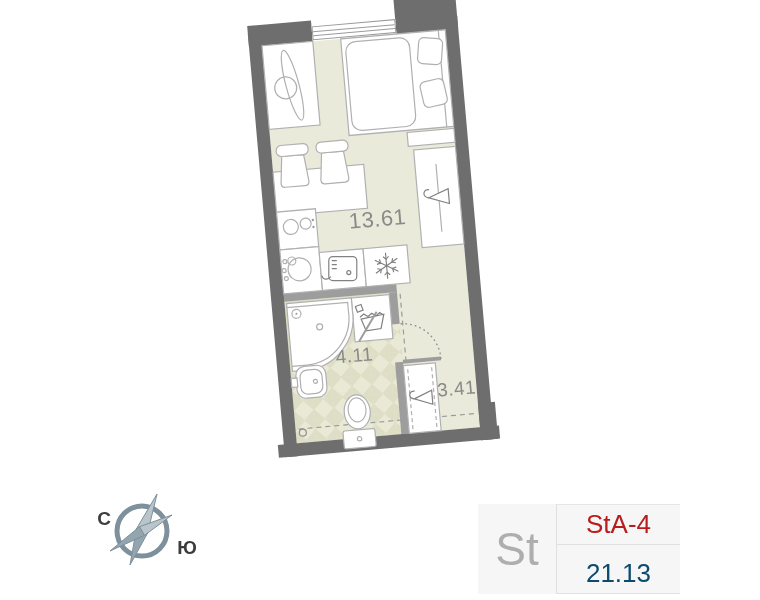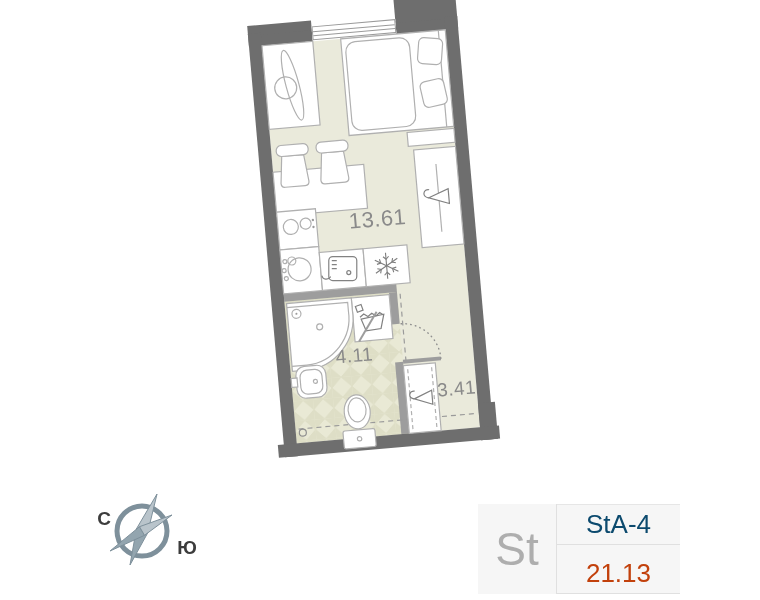--- a/index.html
+++ b/index.html
@@ -41,24 +41,24 @@
     position:absolute;left:478px;top:504px;width:202px;height:90px;
     background:#f6f6f6;display:flex;
   }
   .card-left{
     width:78px;display:flex;align-items:center;justify-content:center;
     font-size:46px;color:#aeaeae;border-right:1px solid #e0e0e0;
   }
   .card-right{flex:1;display:flex;flex-direction:column;}
   .card-cell{
     flex:1;display:flex;align-items:center;justify-content:center;
-    font-size:26px;color:#0c4a6e;border-bottom:1px solid #e0e0e0;
+    font-size:26px;color:#b91c1c;border-bottom:1px solid #e0e0e0;
   }
   .card-cell.first{border-top:1px solid #e6e6e6;}
-  .card-cell.area{color:#c2410c;margin-top:10px;}
+  .card-cell.area{color:#0c4a6e;margin-top:10px;}
 </style>
 </head>
 <body>
 
 <div class="plan-wrap">
 
   <div class="abs floor"></div>
   <div class="abs bath-floor"></div>
 
   <div class="part" style="left:13px;top:262px;width:113px;height:8px"></div>

